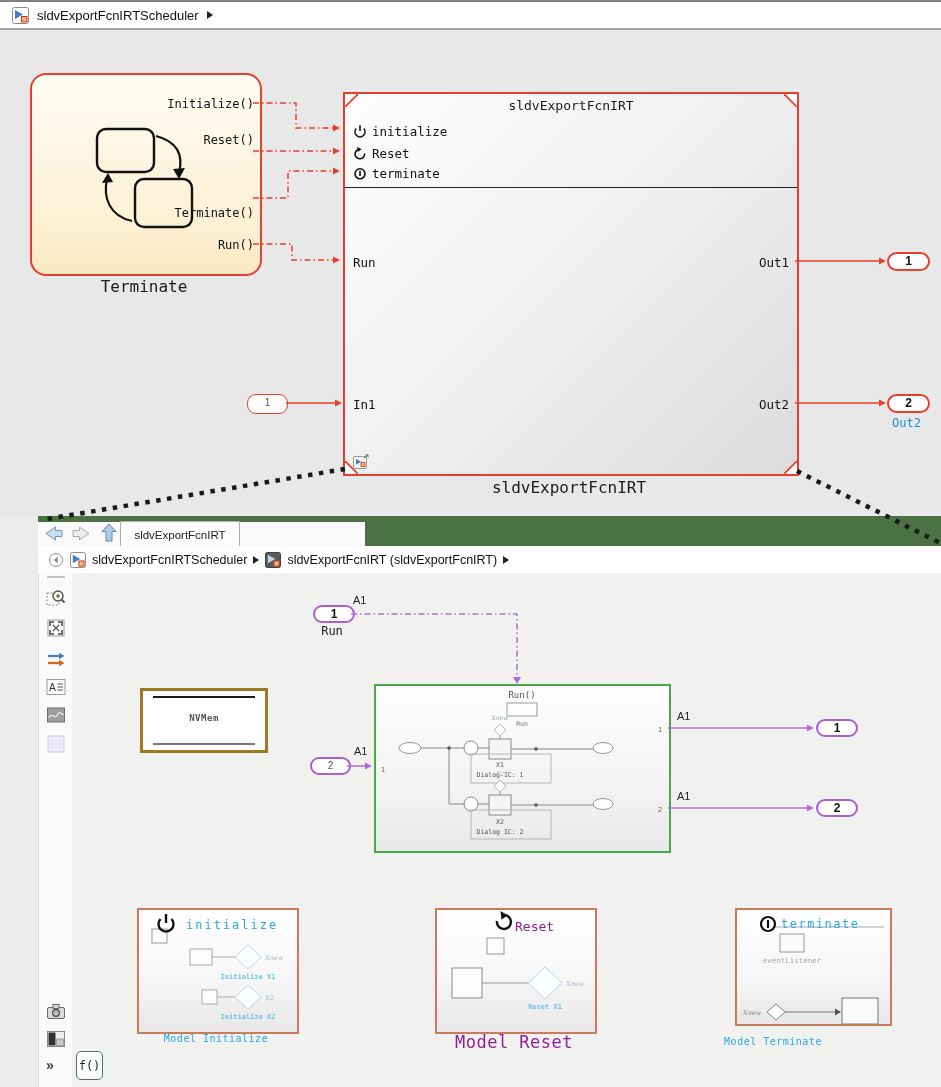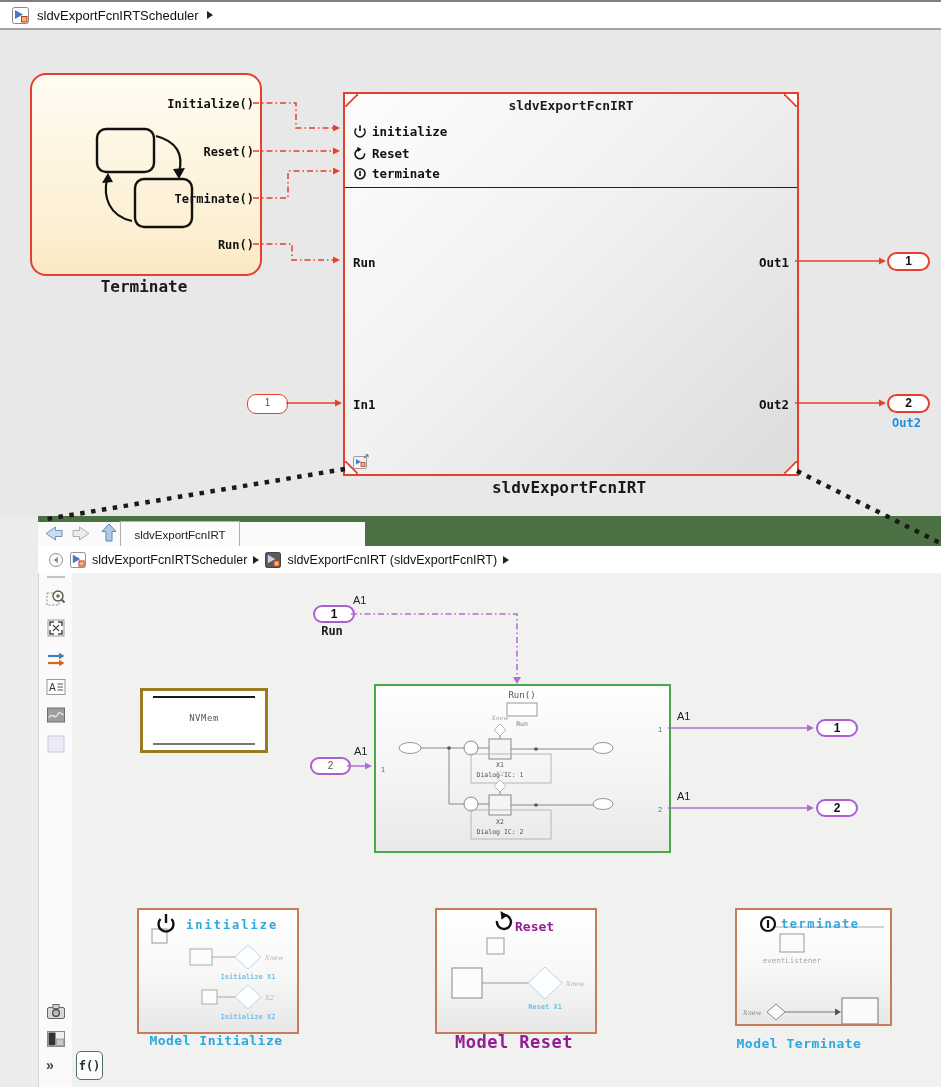--- a/index.html
+++ b/index.html
@@ -4,21 +4,21 @@
 <style>
   :root{
     --red:#E5402E; --purple:#A95FD1; --purpleline:#B36BD6; --green:#4BA748;
     --orange:#C97C5D; --gold:#9C7A22; --cyan:#2BA8E0; --magenta:#921D92;
     --blue:#1E8FE0; --tabgreen:#4C7144;
   }
   html,body{margin:0;padding:0}
   body{width:941px;height:1087px;position:relative;background:#ECECEC;
        font-family:"Liberation Sans",sans-serif;overflow:hidden;color:#1a1a1a}
   .abs{position:absolute}
-  .mono{font-family:"DejaVu Sans Mono","Liberation Mono",monospace;font-weight:bold}
+  .mono{font-family:"DejaVu Sans Mono","Liberation Mono",monospace;font-weight:normal}
   .center{text-align:center}
   
   .topbar{left:0;top:0;width:941px;height:26px;background:#FFF;border-top:2px solid #7F7F7F;
           border-bottom:2px solid #A0A4A8;display:flex;align-items:center;gap:8px;padding-left:12px}
   .topbar-title{font-size:13px;color:#111}
   .caret{width:0;height:0;border-left:6px solid #222;border-top:4.5px solid transparent;border-bottom:4.5px solid transparent}
   .top-canvas{left:0;top:30px;width:941px;height:486px;background:#E8E8E8}
   .chart{left:30px;top:73px;width:228px;height:199px;border:2.5px solid var(--red);border-radius:16px;
          background:linear-gradient(180deg,#FFFCF2 0%,#FCEFD2 80%,#FAE8C2 100%)}
   .chart-out{position:absolute;right:6px;font-size:12px;color:#111}
@@ -40,21 +40,21 @@
        display:flex;align-items:center;justify-content:center;font-size:11.5px;color:#222}
   .crumbrow{left:38px;top:546px;width:903px;height:27px;background:#FFF;border-bottom:2px solid #8A8F94}
   .crumbs{left:70px;top:549px;height:22px;display:flex;align-items:center;gap:6px;font-size:12.5px;color:#111}
   .toolcol{left:38px;top:573px;width:34px;height:514px;background:#FAFAFA;border-right:1.5px solid #B8B8B8;border-left:1px solid #D6D6D6}
   .toolico{position:absolute;left:7px;width:20px;height:20px}
   .canvas2{left:72px;top:573px;width:869px;height:514px;background:#F1F1EF}
   .nvmem{left:140px;top:688px;width:122px;height:59px;background:#FFF;border:3px solid var(--gold)}
   .subsys{left:374px;top:684px;width:293px;height:165px;border:2.5px solid var(--green);
           background:linear-gradient(180deg,#FEFEFE 0%,#F3F3F3 60%,#E9E9E9 100%)}
   .mblock{border:2.5px solid var(--orange);background:linear-gradient(180deg,#FFFFFF 0%,#F7F7F7 55%,#E7E7E7 100%)}
-  .cap-cyan{color:var(--cyan);font-size:13px;letter-spacing:0.5px}
+  .cap-cyan{color:var(--cyan);font-size:10px;letter-spacing:0.5px}
   .cap-mag{color:var(--magenta);font-size:17px;letter-spacing:0.5px}
   .fbadge{left:76px;top:1051px;width:25px;height:27px;border:1.8px solid #4D7070;border-radius:5px;background:#FDFDFD;
           display:flex;align-items:center;justify-content:center;font-size:12px;color:#16302F}
   svg{display:block}
 </style>
 </head>
 <body>
 
 <div class="abs topbar">
   <svg width="17" height="17" viewBox="0 0 17 17">
@@ -71,22 +71,22 @@
 <div class="abs chart">
   <svg class="abs" style="left:0;top:0" width="228" height="199" viewBox="0 0 228 199">
     <rect x="65" y="54" width="57" height="43" rx="9" fill="none" stroke="#111" stroke-width="2.4"></rect>
     <rect x="103" y="104" width="57" height="48" rx="9" fill="none" stroke="#111" stroke-width="2.4"></rect>
     <path d="M124,61 C147,67 151,82 147,98" fill="none" stroke="#111" stroke-width="2.2"></path>
     <polygon points="141,94 147,104 153,93" fill="#111"></polygon>
     <path d="M100,146 C77,141 71,122 75,104" fill="none" stroke="#111" stroke-width="2.2"></path>
     <polygon points="70,108 76,98 81,107" fill="#111"></polygon>
   </svg>
   <div class="chart-out mono" style="top:22px">Initialize()</div>
-  <div class="chart-out mono" style="top:70px">Reset()</div>
-  <div class="chart-out mono" style="top:117px">Terminate()</div>
+  <div class="chart-out mono" style="top:58px">Reset()</div>
+  <div class="chart-out mono" style="top:131px">Terminate()</div>
   <div class="chart-out mono" style="top:163px">Run()</div>
 </div>
 <div class="abs mono blk-caption center" style="left:30px;top:277px;width:228px">Terminate</div>
 
 <div class="abs irt">
   <div class="abs mono center" style="left:0;top:4px;width:100%;font-size:13px">sldvExportFcnIRT</div>
 
   <div class="evtrow" style="top:29px">
     <svg width="14" height="15" viewBox="0 0 14 15">
       <path d="M3.2,4.6 A5,5 0 1 0 10.8,4.6" fill="none" stroke="#111" stroke-width="1.6"></path>
@@ -234,21 +234,21 @@
 <div class="abs canvas2"></div>
 <div class="abs fbadge mono">f()</div>
 
 <div class="abs pport" style="left:313px;top:605px;width:38px;height:14px;font-weight:bold">1</div>
 <div class="abs mono center" style="left:307px;top:624px;width:50px;font-size:12px">Run</div>
 <div class="abs siglbl" style="left:353px;top:594px">A1</div>
 
 <div class="abs nvmem">
   <div class="abs" style="left:10px;right:10px;top:5px;border-top:2px solid #1A1A1A"></div>
   <div class="abs" style="left:10px;right:10px;bottom:5px;border-top:2.5px solid #777"></div>
-  <div class="abs mono center" style="left:0;top:22px;width:100%;font-size:9px;font-weight:normal;color:#555;letter-spacing:0.5px">NVMem</div>
+  <div class="abs mono center" style="left:0;top:22px;width:100%;font-size:9px;font-weight:bold;color:#555;letter-spacing:0.5px">NVMem</div>
 </div>
 
 <div class="abs subsys">
   <svg class="abs" style="left:0;top:0" width="293" height="165" viewBox="0 0 293 165">
     <text x="146" y="12" text-anchor="middle" font-size="9" font-family="DejaVu Sans Mono" fill="#555">Run()</text>
     <rect x="131" y="17" width="30" height="13" fill="#FDFDFD" stroke="#999"></rect>
     <text x="146" y="40" text-anchor="middle" font-size="6.5" font-family="DejaVu Sans Mono" fill="#777">Run</text>
 
     <ellipse cx="34" cy="62" rx="11" ry="5.5" fill="#FDFDFD" stroke="#999"></ellipse>
     <path d="M45,62 H73 M73,62 V118 M73,62 H88 M73,118 H88" fill="none" stroke="#888"></path>
@@ -336,21 +336,21 @@
     <rect x="43" y="24" width="24" height="18" fill="#FBFBFB" stroke="#999"></rect>
     <text x="55" y="53" text-anchor="middle" font-size="7.5" font-family="DejaVu Sans Mono" fill="#AAA">eventListener</text>
     <text x="6" y="105" font-size="6.5" font-family="DejaVu Serif" font-style="italic" fill="#888">Xnew</text>
     <polygon points="39,94 48,102 39,110 30,102" fill="#FBFBFB" stroke="#888"></polygon>
     <line x1="48" y1="102" x2="98" y2="102" stroke="#777"></line>
     <polygon points="98,98.5 104,102 98,105.5" fill="#555"></polygon>
     <rect x="105" y="88" width="36" height="26" fill="#FAFAFA" stroke="#777"></rect>
   </svg>
   <div class="abs mono" style="left:44px;top:7px;font-size:12px;color:var(--cyan);letter-spacing:1.5px">terminate</div>
 </div>
-<div class="abs mono center cap-cyan" style="left:715px;top:1036px;width:168px">Model Terminate</div>
+<div class="abs mono center cap-cyan" style="left:689px;top:1036px;width:168px">Model Terminate</div>
 
 <svg class="abs" style="left:0;top:0;pointer-events:none" width="941" height="1087" viewBox="0 0 941 1087">
 
   <g stroke="#E5402E" stroke-width="1.5" fill="none" stroke-dasharray="6 3 1.5 3">
     <path d="M253,103 H296 V128 H333"></path>
     <path d="M253,151 H333"></path>
     <path d="M253,198 H288 V171 H333"></path>
     <path d="M253,244 H292 V260 H333"></path>
   </g>
   <g fill="#E5402E">

